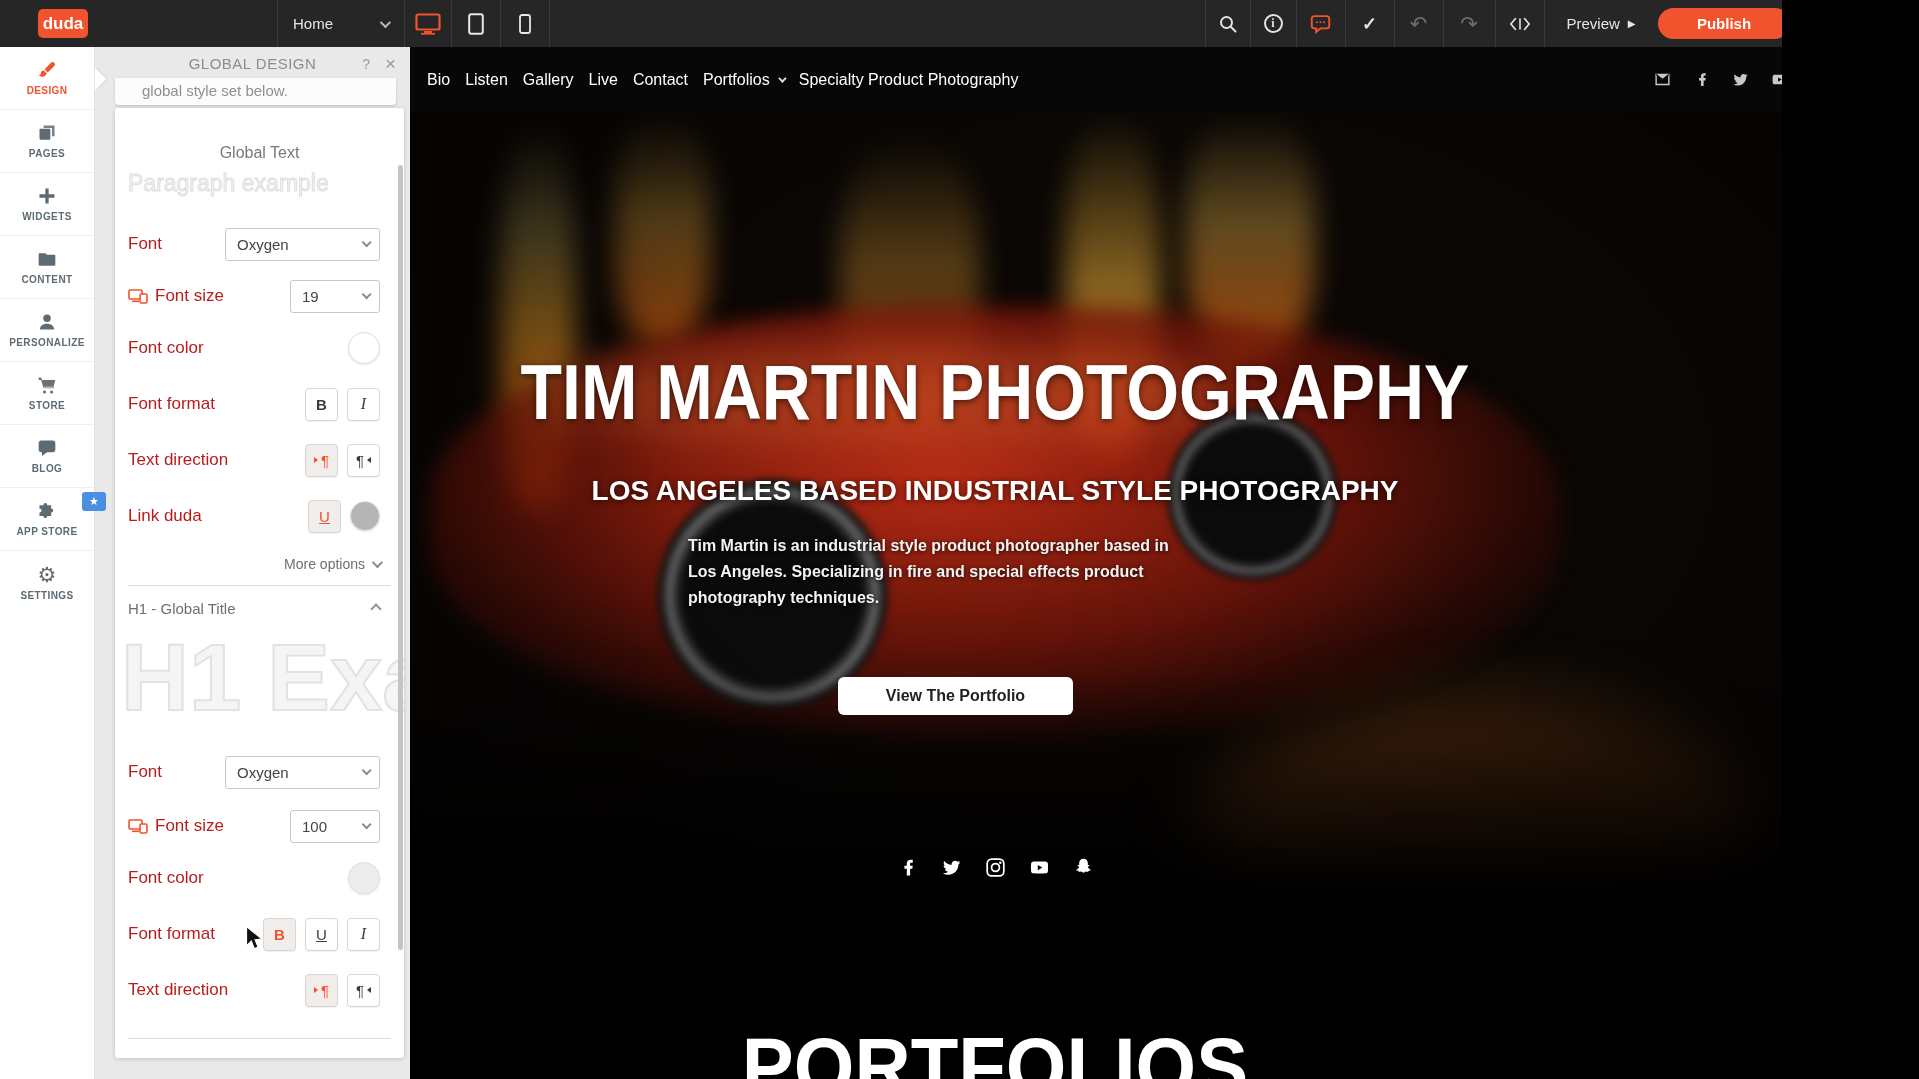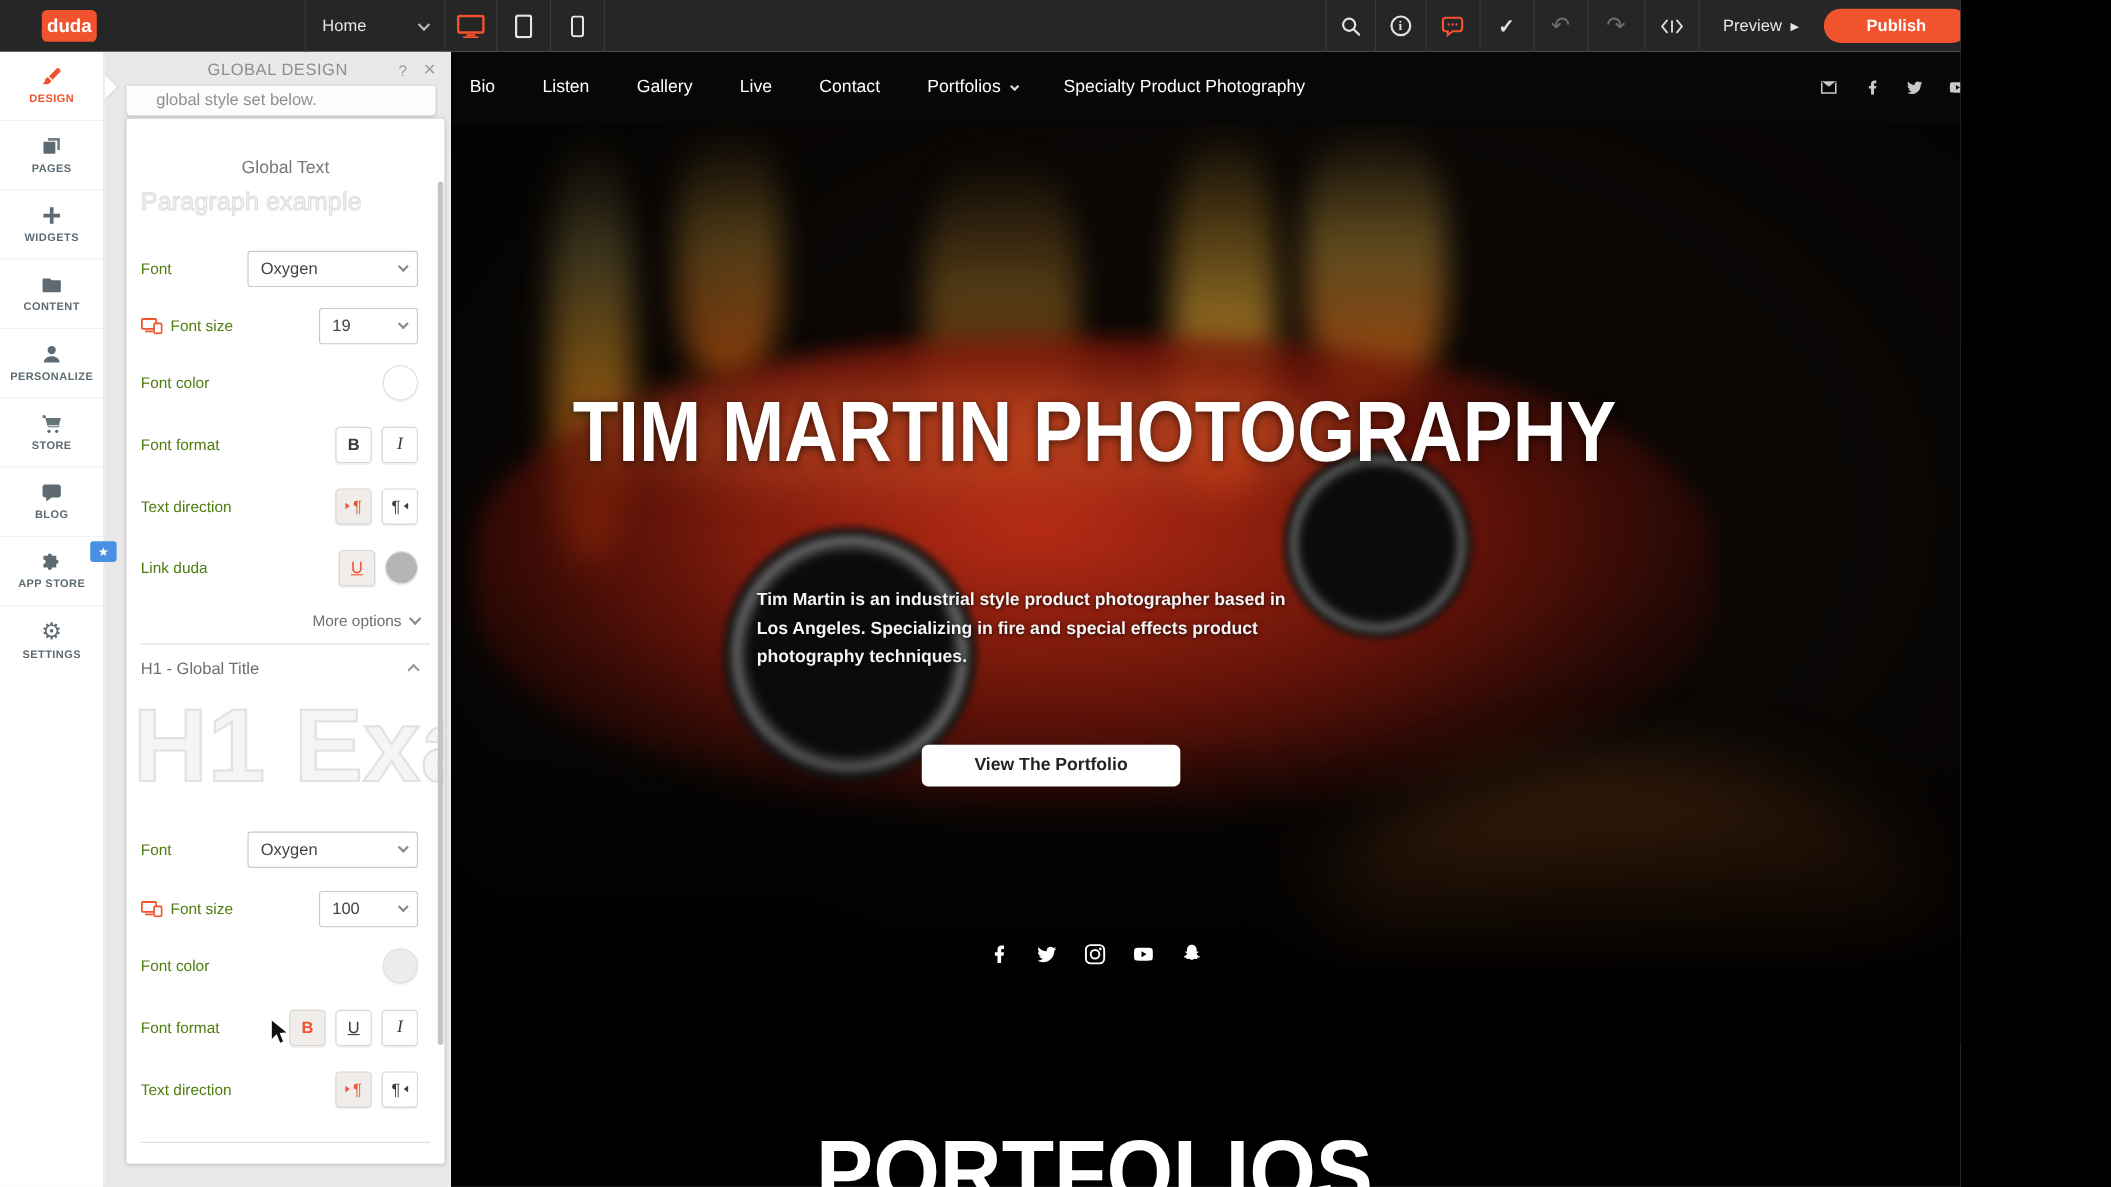--- a/index.html
+++ b/index.html
@@ -51,21 +51,21 @@
                 color:#8d8d8d; font-size:15px; letter-spacing:.5px; }
   .panel-help { position:absolute; right:40px; top:9px; color:#9b9b9b; font-size:14px; cursor:pointer; }
   .panel-close { position:absolute; right:14px; top:6px; color:#9b9b9b; font-size:19px; cursor:pointer; }
   .note-box { position:absolute; left:20px; top:31px; width:281px; height:27px; background:#fcfcfc;
               border-radius:0 0 4px 4px; box-shadow:0 1px 3px rgba(0,0,0,.18); overflow:hidden;
               color:#8f8f8f; font-size:15px; padding:4px 0 0 27px; }
   .card { position:absolute; left:20px; top:61px; width:289px; height:950px; background:#fff;
           border-radius:3px; box-shadow:0 1px 4px rgba(0,0,0,.18); overflow:hidden; }
   .card .row { position:absolute; left:13px; width:252px; display:flex; align-items:center;
                justify-content:space-between; height:36px; }
-  .row .lbl { font-size:14px; color:#4d7c0f; display:flex; align-items:center; gap:7px; }
+  .row .lbl { font-size:17px; color:#b91c1c; display:flex; align-items:center; gap:7px; }
   .sec-heading { position:absolute; top:36px; left:0; right:0; text-align:center; color:#787878; font-size:16px; }
   .ghost-text { position:absolute; left:13px; top:62px; font-size:23px; color:#f2f2f2;
                 -webkit-text-stroke:1px #dedede; white-space:nowrap; }
   .dd { height:33px; background:#fff; border:1px solid #c8c8c8; border-radius:3px; display:flex;
         align-items:center; justify-content:space-between; padding:0 11px; font-size:15px; color:#444;
         cursor:pointer; }
   .dd.w-font { width:155px; }
   .dd.w-size { width:90px; }
   .dd .chev-down { border-color:#8a8a8a; margin-left:6px; transform:rotate(45deg) translateY(-3px);
                    width:7px; height:7px; }
@@ -92,21 +92,21 @@
               -webkit-text-stroke:2px #e2e2e2; white-space:nowrap; }
   .panel-scroll { position:absolute; left:303px; top:118px; width:5px; height:785px; border-radius:3px;
                   background:#c4c4c4; cursor:pointer; }
   .dev-ico { width:20px; height:14px; }
 
   
   .site { position:absolute; left:410px; top:47px; width:1509px; bottom:0; background:#000; z-index:10;
           overflow:hidden; }
   .site-nav { position:absolute; left:0; top:0; right:12px; height:65px; background:#070707; z-index:5;
               display:flex; align-items:center; }
-  .nav-links { display:flex; align-items:center; gap:43px; margin-left:17px; }
+  .nav-links { display:flex; align-items:center; gap:15px; margin-left:17px; }
   .nav-link { color:#fff; font-size:16px; cursor:pointer; white-space:nowrap; display:flex;
               align-items:center; }
   .nav-link .chev-down { border-color:#ddd; width:6px; height:6px; margin-left:8px; }
   .nav-socials { margin-left:auto; margin-right:85px; display:flex; align-items:center; gap:22px; }
   .nav-socials .sico { width:17px; height:17px; fill:#c9c9c9; cursor:pointer; }
   .nav-socials .in-glyph { color:#c9c9c9; font-size:14px; font-weight:bold; cursor:pointer; }
 
   .hero { position:absolute; left:0; top:65px; right:12px; height:838px; background:#0a0705; overflow:hidden; }
   .hero > div { position:absolute; }
   .flame { filter:blur(14px); border-radius:40%; }
@@ -520,20 +520,21 @@
       <div class="car-body"></div>
       <div class="car-glow"></div>
       <div class="wheel w1"></div>
       <div class="wheel w2"></div>
       <div class="warm-glow"></div>
       <div class="floor"></div>
       <div class="vignette"></div>
     </div>
 
     <div class="hero-center hero-title">TIM MARTIN PHOTOGRAPHY</div>
+    <div class="hero-center hero-subtitle">LOS ANGELES BASED INDUSTRIAL STYLE PHOTOGRAPHY</div>
     <div class="hero-desc">Tim Martin is an industrial style product photographer based in Los Angeles. Specializing in fire and special effects product photography techniques.</div>
     <button class="cta-btn">View The Portfolio</button>
 
     <div class="hero-socials">
       <svg class="sico" viewBox="0 0 24 24">
         <path d="M15.5 3H18v3.5h-2c-.6 0-1 .4-1 1V10h3l-.5 3.5H15V21h-3.8v-7.5H8.5V10h2.7V7.2C11.2 4.6 12.9 3 15.5 3z"></path>
       </svg>
       <svg class="sico" viewBox="0 0 24 24">
         <path d="M22 5.9c-.7.3-1.5.6-2.3.7.8-.5 1.5-1.3 1.8-2.2-.8.5-1.6.8-2.6 1A4.1 4.1 0 0 0 12 8.1c0 .3 0 .6.1.9-3.4-.2-6.4-1.8-8.4-4.3-.4.6-.6 1.3-.6 2.1 0 1.4.7 2.7 1.8 3.4-.7 0-1.3-.2-1.9-.5v.1c0 2 1.4 3.7 3.3 4-.3.1-.7.2-1.1.2-.3 0-.5 0-.8-.1.5 1.7 2 2.9 3.8 2.9A8.2 8.2 0 0 1 2 18.6a11.6 11.6 0 0 0 6.3 1.8c7.5 0 11.7-6.3 11.7-11.7v-.5c.8-.6 1.5-1.3 2-2.3z"></path>
       </svg>

